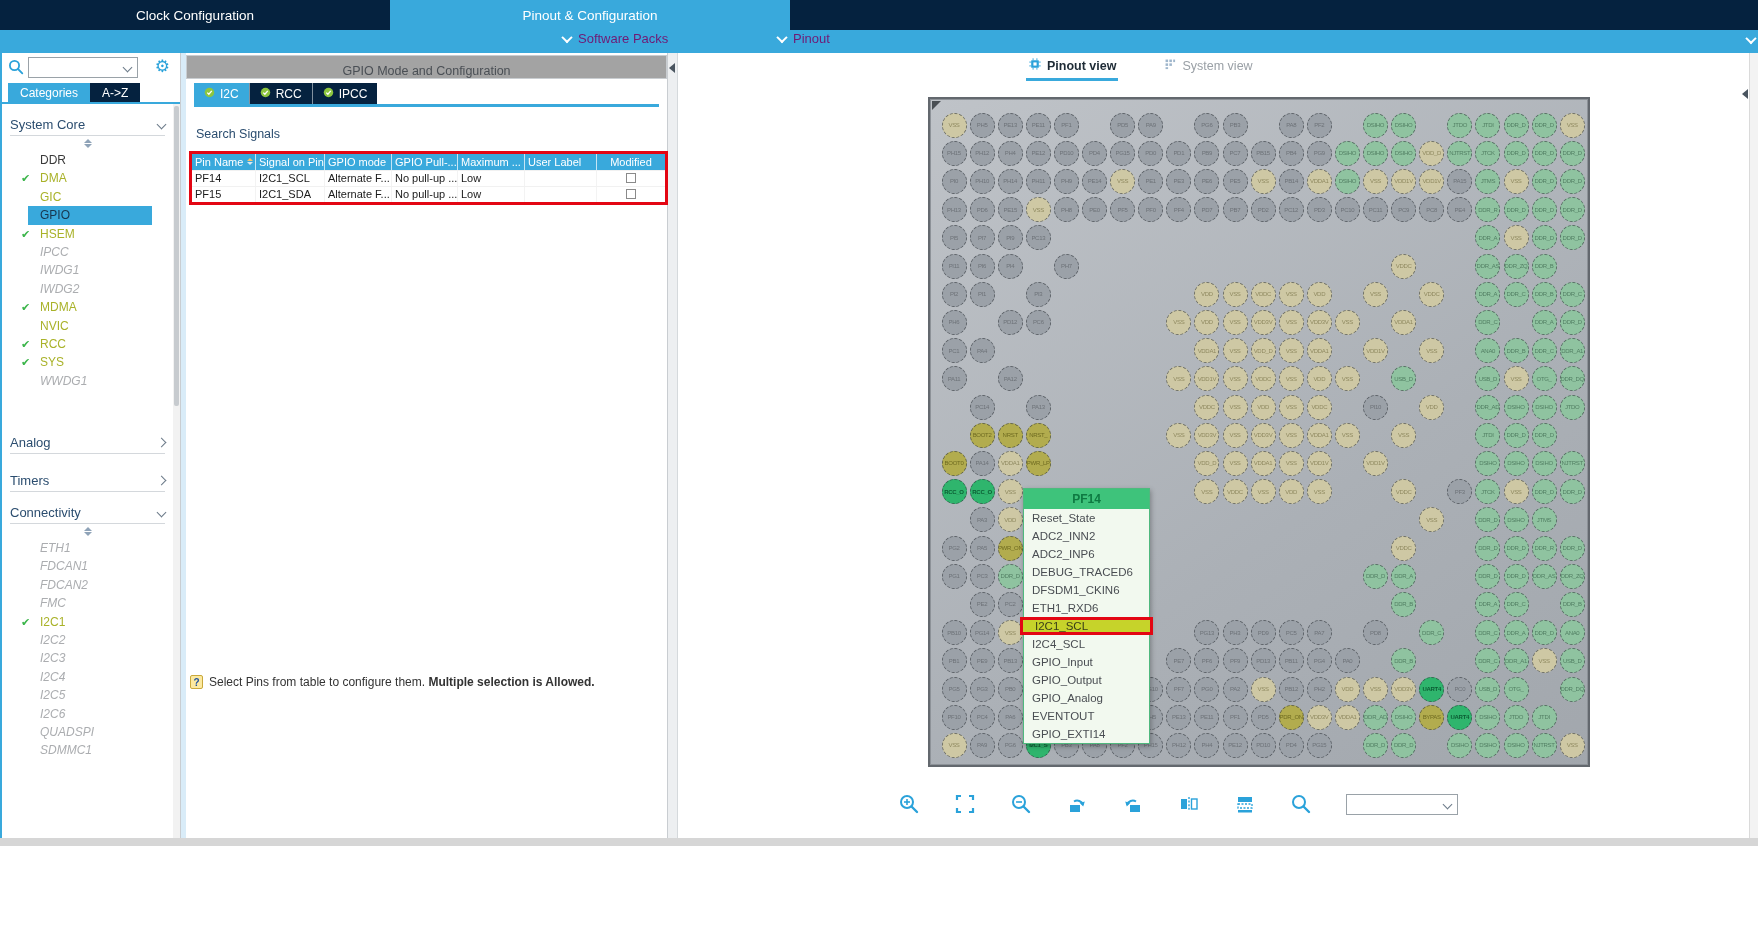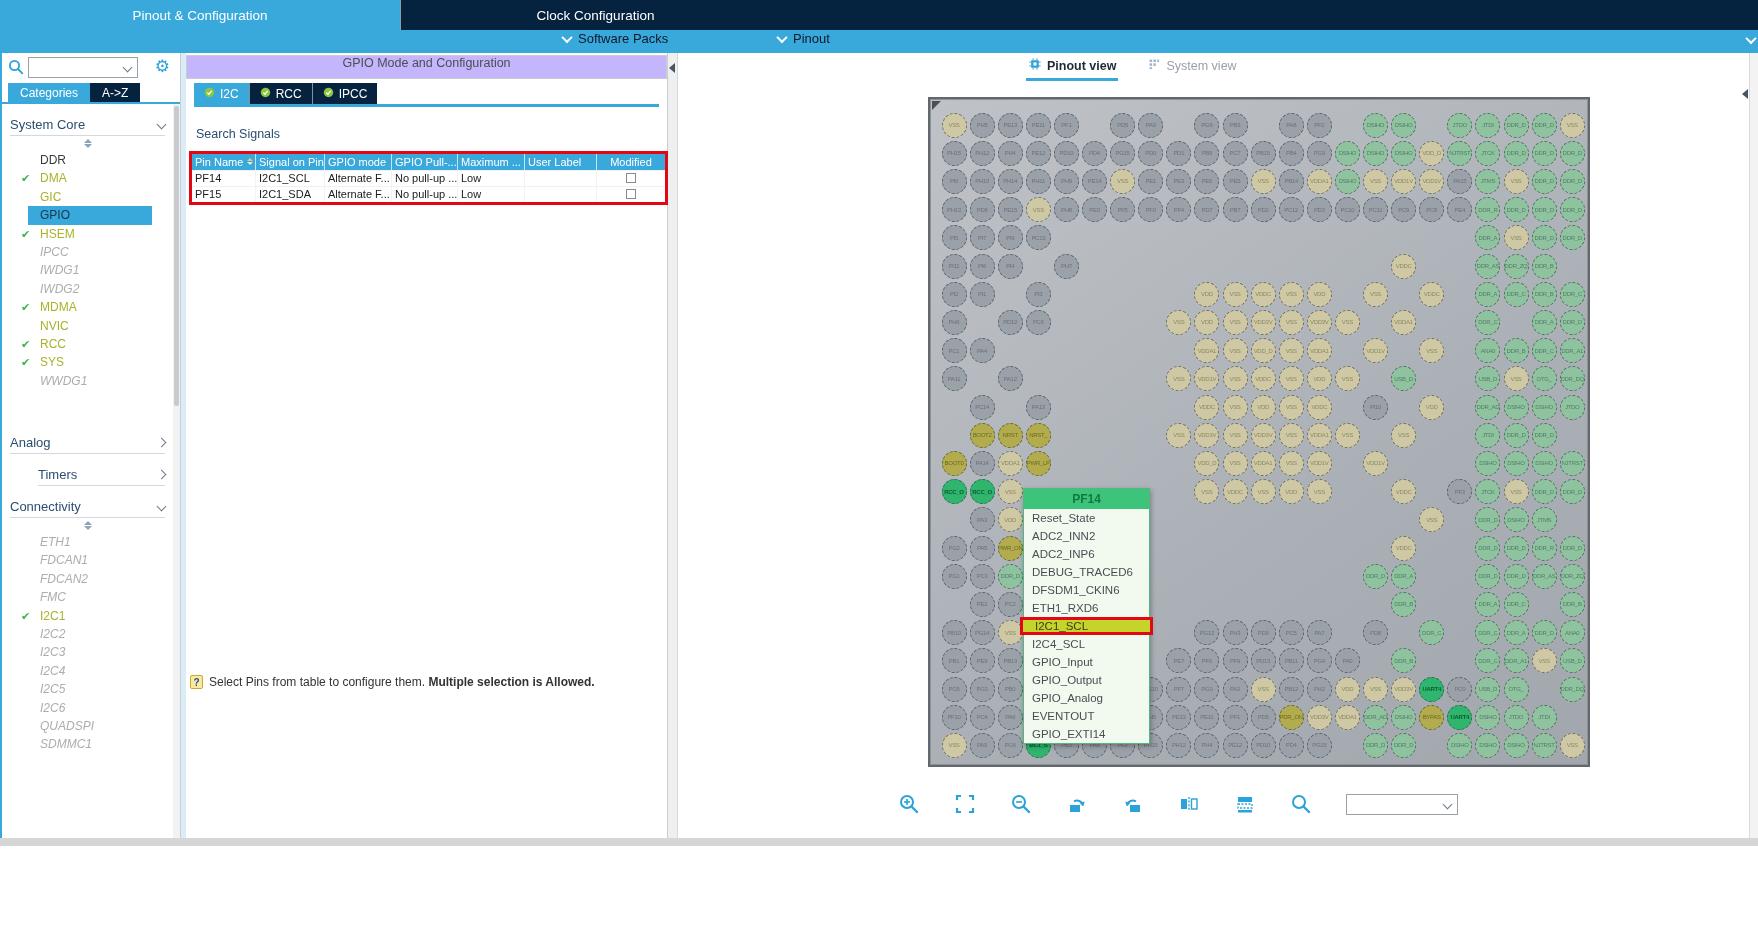--- a/index.html
+++ b/index.html
@@ -6,21 +6,21 @@
   html,body{background:#fff}
   body{font-family:"Liberation Sans","DejaVu Sans",sans-serif;}
   .canvas{position:relative;width:1758px;height:952px;background:#fff;overflow:hidden}
 
   
   .topbar{position:absolute;left:0;top:0;width:1758px;height:30px;background:#05223F;display:flex}
   .top-tab{height:30px;display:flex;align-items:center;justify-content:center;color:#fff;font-size:13.5px;border-left:1px solid rgba(255,255,255,.55)}
   .top-tab:first-child{border-left:none}
   .top-tab.active{background:#39A9DC;border-left:none}
   .subbar{position:absolute;left:0;top:30px;width:1758px;height:23px;background:#39A9DC}
-  .submenu{position:absolute;top:0;height:17px;display:flex;align-items:center;gap:7px;color:#0f172a;font-size:13px;cursor:default}
+  .submenu{position:absolute;top:0;height:17px;display:flex;align-items:center;gap:7px;color:#701a75;font-size:13px;cursor:default}
   .chev-w{width:8px;height:8px;border-right:2px solid #fff;border-bottom:2px solid #fff;transform:rotate(45deg) translate(-1px,-1px)}
   .sub-edge-chev{position:absolute;right:3px;top:6px}
 
   
   .body{position:absolute;left:0;top:53px;width:1758px;height:785px;display:flex;background:#fff;border-left:2px solid #39A9DC}
   .sidebar{position:relative;width:179px;background:#fff;border-right:1px solid #C9CDD1;flex:none}
   .middle{position:relative;width:487px;flex:none;background:#fff;border-left:5px solid #D9ECF8;border-right:1px solid #C9CDD1}
   .splitter{position:relative;width:10px;flex:none;background:#EDEFF1;border-right:1px solid #D5D9DC}
   .rightpanel{position:relative;flex:1;background:#fff;overflow:hidden}
   .app-bottom{position:absolute;left:0;top:838px;width:1758px;height:8px;background:#D6D6D6}
@@ -51,21 +51,21 @@
   .side-item .check{position:absolute;left:19px;top:0;color:#3BB54A;font-weight:bold;font-size:11px}
   .st-plain{color:#3A3A3A}
   .st-available{color:#A9B229}
   .st-checked{color:#A9B229}
   .st-disabled{color:#ABADB0;font-style:italic}
   .st-selected{background:#39A9DC;color:#17364F;width:124px;margin-left:26px;padding-left:12px}
   .side-scroll{position:absolute;right:0;top:51px;bottom:0;width:7px;background:#F2F2F2}
   .side-thumb{position:absolute;right:1px;top:2px;width:5px;height:300px;background:#C7CBCF;border-radius:2px}
 
   
-  .panel-title{position:relative;margin-top:2px;height:24px;border:1px solid #C9CDD1;display:flex;align-items:flex-start;justify-content:center;font-size:12.5px;color:#4A4F55;background:#c4b5fd}
+  .panel-title{position:relative;margin-top:2px;height:24px;border:1px solid #C9CDD1;display:flex;align-items:flex-end;justify-content:center;font-size:12.5px;color:#4A4F55;background:#a3a3a3}
   .config-bar{height:18px;margin:7px 2px 0 2px;background:#6A6A6A;color:#fff;font-size:12px;display:flex;align-items:center;justify-content:center}
   .groupby{position:relative;margin:7px 8px 0 8px;height:22px;border:1px solid #98A0A6;background:#fff;font-size:12px;color:#222;display:flex;align-items:center;padding:0 8px}
   .groupby::after{content:"";position:absolute;right:8px;top:7px;width:6px;height:6px;border-right:1.6px solid #6B7A88;border-bottom:1.6px solid #6B7A88;transform:rotate(45deg)}
   .periph-tabs{display:flex;margin:4px 0 0 8px;height:21px}
   .ptab{display:flex;align-items:center;gap:5px;padding:0 10px;color:#fff;font-size:12px}
   .ptab.active{background:#39A9DC}
   .ptab.inactive{background:#05223F;border-left:1px solid rgba(255,255,255,.5)}
   .ptab-underline{height:2.5px;background:#39A9DC;margin:0 8px 0 8px}
   .search-signals{margin:20px 0 0 10px;font-size:12.5px;color:#2B4D6F}
   .search-line{position:relative;margin:7px 0 0 10px;height:18px}
@@ -82,21 +82,21 @@
   .sort-ic .up{border-bottom:3.5px solid #F6C56B;margin-bottom:1px}
   .sort-ic .dn{border-top:3.5px solid #DCE9F2}
   .pt-row{display:flex;height:16px;border-top:1px solid #F1F1F1;background:#fff}
   .pt-cell{font-size:11px;color:#1B1B1B;padding:0 3px;display:flex;align-items:center;border-right:1px solid #F3F3F3;overflow:hidden;white-space:nowrap}
   .pt-cell:last-child{border-right:none;justify-content:center}
   .pt-cell .cbox{width:10px;height:10px}
   .hint{position:absolute;left:4px;top:622px;display:flex;align-items:center;gap:6px;font-size:12px;color:#333}
   .qicon{width:13px;height:14px;background:#FCE9A0;border:1px solid #C9A83C;color:#20529E;font-weight:bold;font-size:10px;display:inline-flex;align-items:center;justify-content:center;border-radius:2px}
 
   
-  .view-tabs{position:absolute;left:348px;top:1px;display:flex;gap:27px;align-items:flex-end}
+  .view-tabs{position:absolute;left:348px;top:1px;display:flex;gap:43px;align-items:flex-end}
   .vtab{display:flex;align-items:center;gap:5px;font-size:12.5px;padding:3px 2px 4px 2px;border-bottom:3px solid transparent}
   .vtab.active{color:#1E2B36;font-weight:bold;border-bottom-color:#39A9DC}
   .vtab.inactive{color:#9AA0A6}
   .chip{position:absolute;left:250px;top:44px;width:662px;height:670px;border:2px solid #63686E;box-shadow:inset 0 0 0 1px #8D9298;background:linear-gradient(145deg,#BFC3C8 0%,#ABB0B6 60%,#A2A7AD 100%)}
   .corner-mark{position:absolute;left:2px;top:2px;width:0;height:0;border-top:9px solid #4A4F54;border-right:9px solid transparent}
   .ball{position:absolute;width:25px;height:25px;border-radius:50%;border:1px dashed rgba(45,50,56,.6);display:flex;align-items:center;justify-content:center;font-size:6px;letter-spacing:-0.3px;overflow:hidden;white-space:nowrap}
   .ball.g{background:#9BA1A8;color:#6D7278}
   .ball.v,.ball.b{background:#CEC8A4;color:#8F8960}
   .ball.d{background:#8FC3A0;color:#527F63}
   .ball.o{background:#B2AC4E;color:#6E6A20}
@@ -114,22 +114,22 @@
 
   
   .caption{position:absolute;left:0;top:888px;width:1590px;text-align:center;font-family:"Liberation Serif","DejaVu Serif",serif;font-size:28px;color:#000;letter-spacing:1px}
 </style>
 </head>
 <body>
 
 <div class="canvas">
 
   <div class="topbar" id="topTabs">
+      <div class="top-tab" style="width: 390px;">Clock Configuration</div>
       <div class="top-tab active" style="width: 400px;">Pinout &amp; Configuration</div>
-      <div class="top-tab" style="width: 390px;">Clock Configuration</div>
     </div>
 
   <div class="subbar">
     <div class="submenu" style="left:563px">
       <span class="chev-w"></span>
       <span>Software Packs</span>
     </div>
     <div class="submenu" style="left:778px">
       <span class="chev-w"></span>
       <span>Pinout</span>
@@ -178,21 +178,21 @@
             <div class="side-item st-checked"><span class="check">✔</span><span>RCC</span></div>
             <div class="side-item st-checked"><span class="check">✔</span><span>SYS</span></div>
             <div class="side-item st-disabled"><span>WWDG1</span></div>
           </div>
           <div class="sec" style="margin-top: 42px;">
             <div class="sec-head">
               <span>Analog</span>
               <span class="chev-g right"></span>
             </div>
           </div>
-          <div class="sec" style="margin-top: 10px; padding-left: 28px;">
+          <div class="sec" style="margin-top: 16px;">
             <div class="sec-head">
               <span>Timers</span>
               <span class="chev-g right"></span>
             </div>
           </div>
           <div class="sec" style="margin-top: 10px;">
             <div class="sec-head">
               <span>Connectivity</span>
               <span class="chev-g down"></span>
             </div>

